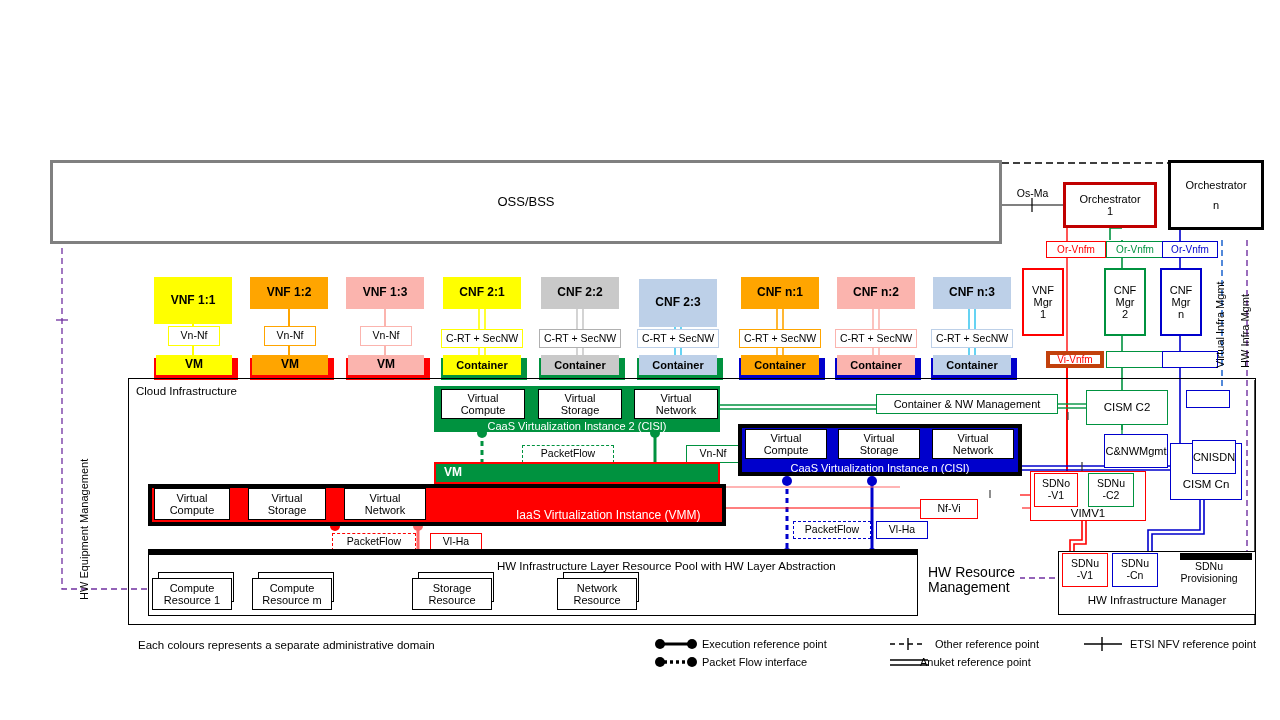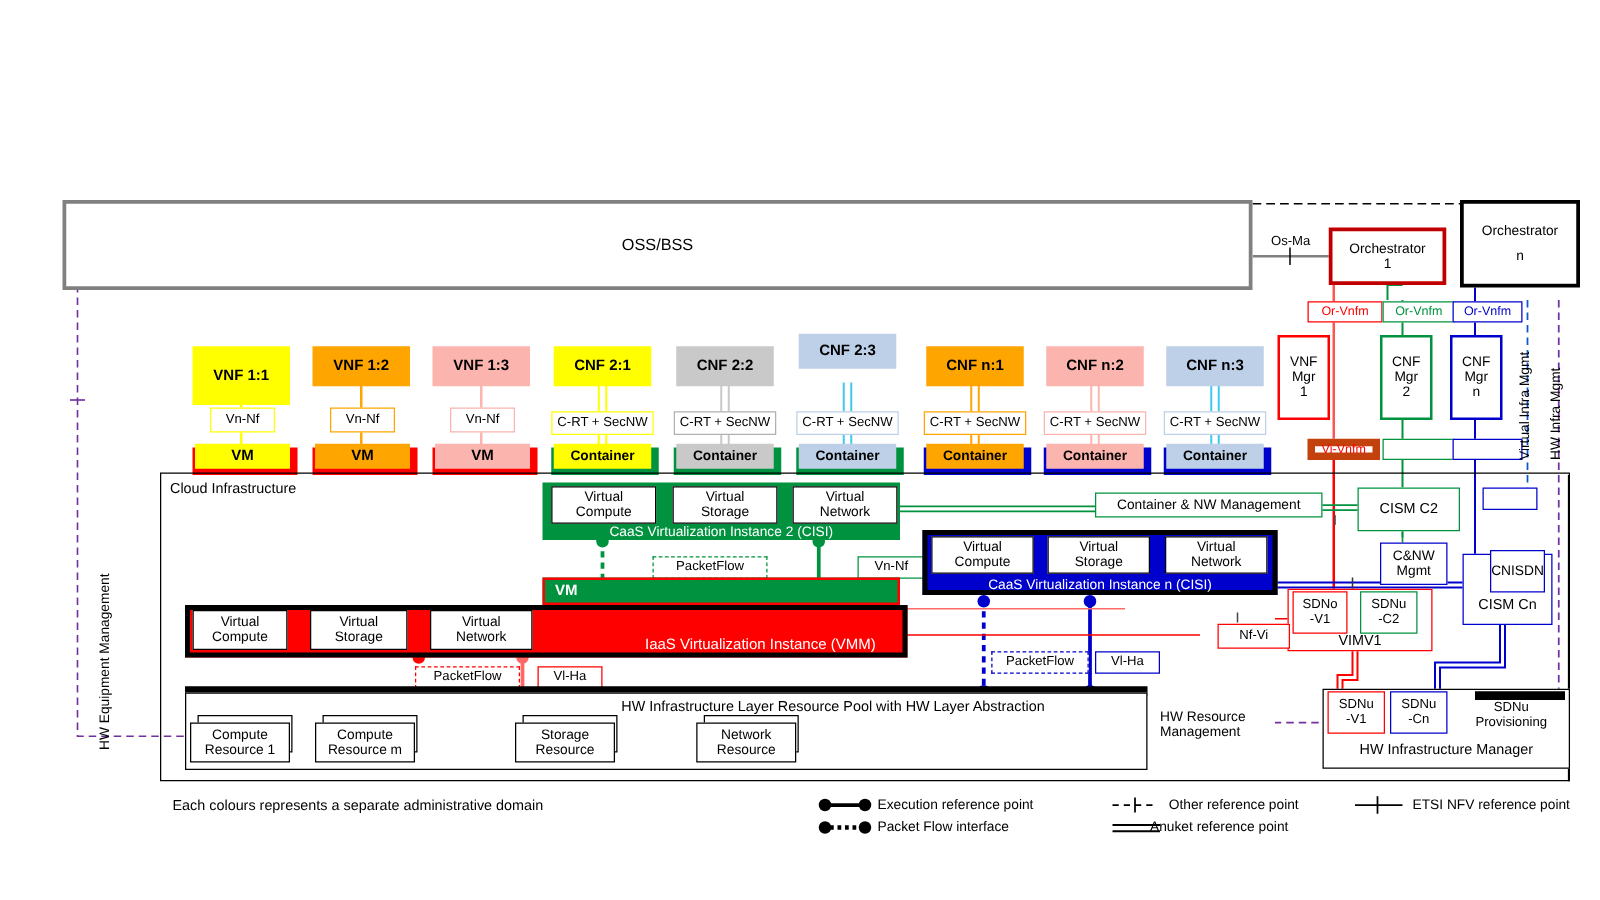--- a/index.html
+++ b/index.html
@@ -120,21 +120,21 @@
     <path d="M1022 508 L1040 508 L1040 487" stroke="#ff0000" stroke-width="1.2" fill="none"></path>
     <line x1="990" y1="490" x2="990" y2="498" stroke="#444" stroke-width="1.2"></line>
 
     <path d="M725 487 L900 487" stroke="#ff6b6b" stroke-width="1.2" fill="none"></path>
 
     <line x1="1020" y1="495" x2="1034" y2="495" stroke="#ff0000" stroke-width="1.2"></line>
 
     <line x1="1255" y1="380" x2="1255" y2="625" stroke="#000" stroke-width="1.4"></line>
   </svg>
 
-  <div class="abs ctr" style="left:50px;top:160px;width:952px;height:72px;border:3px solid #808080;background:#fff;">
+  <div class="abs ctr" style="left:50px;top:160px;width:952px;height:84px;border:3px solid #808080;background:#fff;">
     <span style="font-size:13px;">OSS/BSS</span>
   </div>
   <div class="abs ctr lbl" style="left:1005px;top:186px;width:55px;height:16px;font-size:10.5px;">Os-Ma</div>
 
   <div class="abs ctr" style="left:1063px;top:182px;width:94px;height:46px;border:3px solid #c00000;background:#fff;flex-direction:column;">
     <span style="font-size:11px;">Orchestrator</span>
     <span style="font-size:11px;">1</span>
   </div>
   <div class="abs ctr" style="left:1168px;top:160px;width:96px;height:70px;border:3px solid #000;background:#fff;flex-direction:column;">
     <span style="font-size:11px;">Orchestrator</span>
@@ -154,21 +154,21 @@
     <span>CNF</span>
     <span>Mgr</span>
     <span>2</span>
   </div>
   <div class="abs ctr" style="left:1160px;top:268px;width:42px;height:68px;border:2px solid #0000cc;background:#fff;flex-direction:column;font-size:11px;">
     <span>CNF</span>
     <span>Mgr</span>
     <span>n</span>
   </div>
 
-  <div class="abs ctr refbox" style="left:1046px;top:351px;width:58px;height:17px;border:6px solid #c2410c;color:#ff0000;font-size:10px;">Vi-Vnfm</div>
+  <div class="abs ctr refbox" style="left:1046px;top:351px;width:58px;height:17px;border:4px solid #c2410c;color:#ff0000;font-size:10px;">Vi-Vnfm</div>
   <div class="abs" style="left:1106px;top:351px;width:58px;height:17px;border:1px solid #00923f;background:#fff;"></div>
   <div class="abs" style="left:1162px;top:351px;width:56px;height:17px;border:1px solid #0000cc;background:#fff;"></div>
   <div class="abs" style="left:1186px;top:390px;width:44px;height:18px;border:1px solid #0000cc;background:#fff;"></div>
 
   <div class="abs vertlabel" style="left:1214px;top:258px;height:110px;">Virtual Infra Mgmt</div>
   <div class="abs vertlabel" style="left:1239px;top:258px;height:110px;">HW Infra Mgmt</div>
 
   <div class="abs vertlabel" style="left:78px;top:420px;height:180px;">HW Equipment Management</div>
 
   <div class="abs ctr nfbox c-yellow" style="left:154px;top:277px;width:78px;height:47px;">VNF 1:1</div>
@@ -181,21 +181,21 @@
 
   <div class="abs" style="left:154px;top:358px;width:84px;height:22px;background:#ff0000;"></div>
   <div class="abs" style="left:250px;top:358px;width:84px;height:22px;background:#ff0000;"></div>
   <div class="abs" style="left:346px;top:358px;width:84px;height:22px;background:#ff0000;"></div>
   <div class="abs ctr nfbox c-yellow" style="left:156px;top:355px;width:76px;height:20px;">VM</div>
   <div class="abs ctr nfbox c-orange" style="left:252px;top:355px;width:76px;height:20px;">VM</div>
   <div class="abs ctr nfbox c-pink" style="left:348px;top:355px;width:76px;height:20px;">VM</div>
 
   <div class="abs ctr nfbox c-yellow" style="left:443px;top:277px;width:78px;height:32px;">CNF 2:1</div>
   <div class="abs ctr nfbox c-grey" style="left:541px;top:277px;width:78px;height:32px;">CNF 2:2</div>
-  <div class="abs ctr nfbox c-bluel" style="left:639px;top:267px;width:78px;height:28px;">CNF 2:3</div>
+  <div class="abs ctr nfbox c-bluel" style="left:639px;top:279px;width:78px;height:48px;">CNF 2:3</div>
   <div class="abs ctr nfbox c-orange" style="left:741px;top:277px;width:78px;height:32px;">CNF n:1</div>
   <div class="abs ctr nfbox c-pink" style="left:837px;top:277px;width:78px;height:32px;">CNF n:2</div>
   <div class="abs ctr nfbox c-bluel" style="left:933px;top:277px;width:78px;height:32px;">CNF n:3</div>
 
   <div class="abs ctr refbox" style="left:441px;top:329px;width:82px;height:19px;border:1px solid #ffff00;">C-RT + SecNW</div>
   <div class="abs ctr refbox" style="left:539px;top:329px;width:82px;height:19px;border:1px solid #b0b0b0;">C-RT + SecNW</div>
   <div class="abs ctr refbox" style="left:637px;top:329px;width:82px;height:19px;border:1px solid #bdd0e8;">C-RT + SecNW</div>
   <div class="abs ctr refbox" style="left:739px;top:329px;width:82px;height:19px;border:1px solid #ffa500;">C-RT + SecNW</div>
   <div class="abs ctr refbox" style="left:835px;top:329px;width:82px;height:19px;border:1px solid #fbb4ae;">C-RT + SecNW</div>
   <div class="abs ctr refbox" style="left:931px;top:329px;width:82px;height:19px;border:1px solid #bdd0e8;">C-RT + SecNW</div>
@@ -296,21 +296,21 @@
   <div class="abs" style="left:563px;top:572px;width:76px;height:30px;border:1px solid #000;background:#fff;"></div>
   <div class="abs ctr box" style="left:557px;top:578px;width:80px;height:32px;flex-direction:column;font-size:11px;">
     <span>Network</span>
       <span>Resource</span>
   </div>
 
   <div class="abs ctr box" style="left:876px;top:394px;width:182px;height:20px;border:1px solid #00923f;font-size:11px;">Container &amp; NW Management</div>
 
   <div class="abs ctr box" style="left:1086px;top:390px;width:82px;height:35px;border:1.5px solid #00923f;font-size:11.5px;">CISM C2</div>
 
-  <div class="abs ctr box" style="left:1104px;top:434px;width:54px;height:34px;border:1.5px solid #0000cc;flex-direction:column;font-size:11px;">
+  <div class="abs ctr box" style="left:1104px;top:434px;width:64px;height:34px;border:1.5px solid #0000cc;flex-direction:row;font-size:11px;">
     <span>C&amp;NW</span>
     <span>Mgmt</span>
   </div>
 
   <div class="abs box" style="left:1170px;top:443px;width:72px;height:57px;border:1.5px solid #0000cc;"></div>
   <div class="abs ctr" style="left:1192px;top:440px;width:44px;height:34px;border:1.5px solid #0000cc;background:#fff;flex-direction:row;font-size:11px;">
     <span>CNI</span>
     <span>SDN</span>
   </div>
   <div class="abs ctr" style="left:1170px;top:476px;width:72px;height:16px;font-size:11.5px;">CISM Cn</div>
@@ -319,39 +319,39 @@
   <div class="abs ctr" style="left:1034px;top:473px;width:44px;height:34px;border:1.5px solid #ff0000;background:#fff;flex-direction:column;font-size:10.5px;">
     <span>SDNo</span>
     <span>-V1</span>
   </div>
   <div class="abs ctr" style="left:1088px;top:473px;width:46px;height:34px;border:1.5px solid #00923f;background:#fff;flex-direction:column;font-size:10.5px;">
     <span>SDNu</span>
     <span>-C2</span>
   </div>
   <div class="abs ctr" style="left:1030px;top:506px;width:116px;height:14px;font-size:11.5px;">VIMV1</div>
 
-  <div class="abs ctr refbox" style="left:974px;top:499px;width:58px;height:20px;border:1px solid #ff0000;">Nf-Vi</div>
+  <div class="abs ctr refbox" style="left:920px;top:499px;width:58px;height:20px;border:1px solid #ff0000;">Nf-Vi</div>
 
   <div class="abs box" style="left:1058px;top:551px;width:198px;height:64px;border:1.2px solid #000;"></div>
   <div class="abs ctr" style="left:1062px;top:553px;width:46px;height:34px;border:1.5px solid #ff0000;background:#fff;flex-direction:column;font-size:10.5px;">
     <span>SDNu</span>
     <span>-V1</span>
   </div>
   <div class="abs ctr" style="left:1112px;top:553px;width:46px;height:34px;border:1.5px solid #0000cc;background:#fff;flex-direction:column;font-size:10.5px;">
     <span>SDNu</span>
     <span>-Cn</span>
   </div>
   <div class="abs" style="left:1180px;top:553px;width:72px;height:7px;background:#000;"></div>
   <div class="abs ctr" style="left:1166px;top:558px;width:86px;height:30px;flex-direction:column;font-size:10.5px;background:transparent;">
     <span>SDNu</span>
     <span>Provisioning</span>
   </div>
   <div class="abs ctr" style="left:1058px;top:592px;width:198px;height:16px;font-size:11.5px;">HW Infrastructure Manager</div>
 
-  <div class="abs ctr" style="left:928px;top:563px;width:94px;height:34px;flex-direction:column;font-size:11px;align-items:flex-start;">
+  <div class="abs ctr" style="left:928px;top:563px;width:94px;height:34px;flex-direction:column;font-size:14px;align-items:flex-start;">
     <span>HW Resource</span>
     <span>Management</span>
   </div>
 
   <div class="abs" style="left:138px;top:639px;font-size:11.5px;">Each colours represents a separate administrative domain</div>
 
   <svg class="abs" style="left:650px;top:636px;width:620px;height:38px;">
 
     <circle cx="10" cy="8" r="5" fill="#000"></circle>
       <line x1="10" y1="8" x2="42" y2="8" stroke="#000" stroke-width="3"></line>

